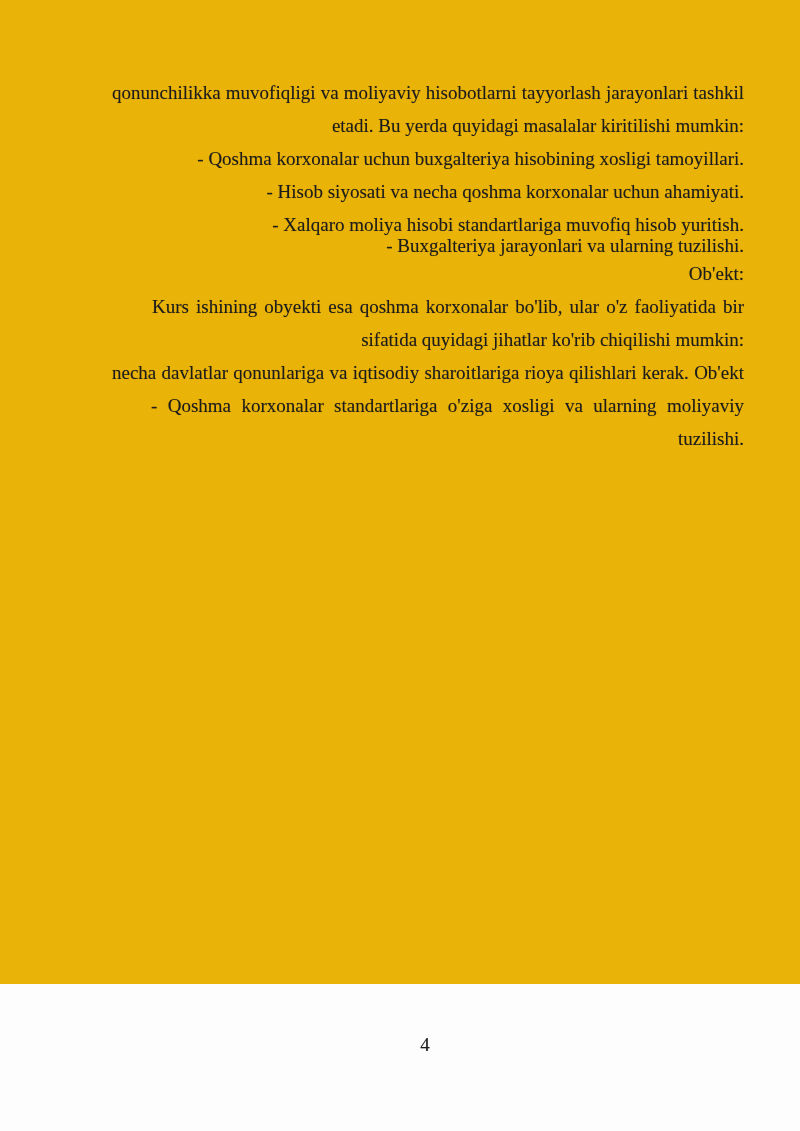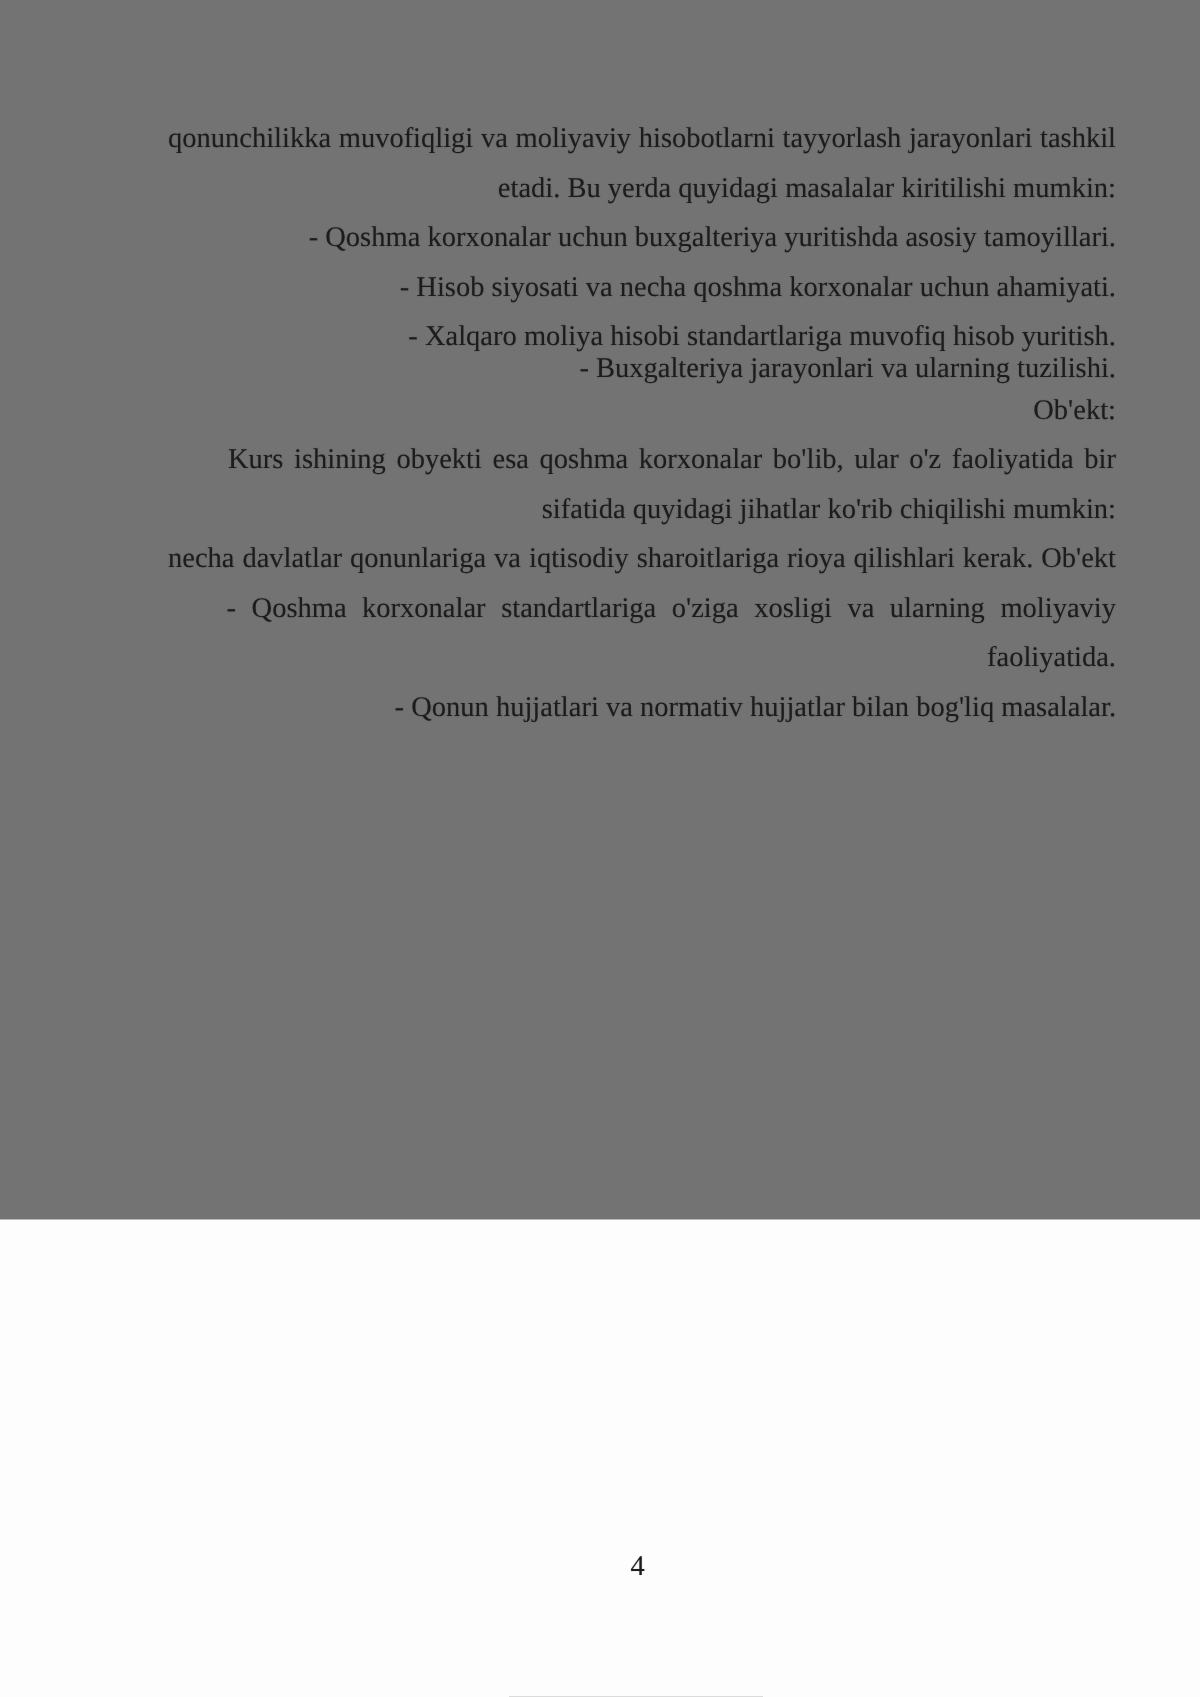--- a/index.html
+++ b/index.html
@@ -6,22 +6,22 @@
     margin: 0;
     padding: 0;
     width: 800px;
     height: 1131px;
     background: #fdfdfd;
     overflow: hidden;
   }
   .page {
     position: relative;
     width: 800px;
-    height: 813px;
-    background: #737373;
+    height: 984px;
+    background: #eab308;
     font-family: "Liberation Serif", "DejaVu Serif", serif;
     color: #1c1c1c;
   }
   .text-block {
     position: absolute;
     left: 112px;
     top: 76px;
     width: 632px;
     font-size: 19px;
     line-height: 33px;
@@ -71,28 +71,27 @@
   }
 </style>
 </head>
 <body>
 
 <div class="page">
 
   <div class="text-block">
     <div class="line j">qonunchilikka muvofiqligi va moliyaviy hisobotlarni tayyorlash jarayonlari tashkil</div>
     <div class="line">etadi. Bu yerda quyidagi masalalar kiritilishi mumkin:</div>
-    <div class="line bullet">- Qoshma korxonalar uchun buxgalteriya yuritishda asosiy tamoyillari.</div>
+    <div class="line bullet">- Qoshma korxonalar uchun buxgalteriya hisobining xosligi tamoyillari.</div>
     <div class="line bullet">- Hisob siyosati va necha qoshma korxonalar uchun ahamiyati.</div>
     <div class="line bullet">- Xalqaro moliya hisobi standartlariga muvofiq hisob yuritish.</div>
     <div class="line bullet tight">- Buxgalteriya jarayonlari va ularning tuzilishi.</div>
     <div class="line obekt">Ob'ekt:</div>
     <div class="line pfirst j">Kurs ishining obyekti esa qoshma korxonalar bo'lib, ular o'z faoliyatida bir</div>
     <div class="line">sifatida quyidagi jihatlar ko'rib chiqilishi mumkin:</div>
     <div class="line j">necha davlatlar qonunlariga va iqtisodiy sharoitlariga rioya qilishlari kerak. Ob'ekt</div>
     <div class="line bullet j">- Qoshma korxonalar standartlariga o'ziga xosligi va ularning moliyaviy</div>
-    <div class="line hang">faoliyatida.</div>
-    <div class="line bullet">- Qonun hujjatlari va normativ hujjatlar bilan bog'liq masalalar.</div>
+    <div class="line hang">tuzilishi.</div>
   </div>
 
   <div class="page-number">4</div>
 
 </div>
 
 </body></html>

